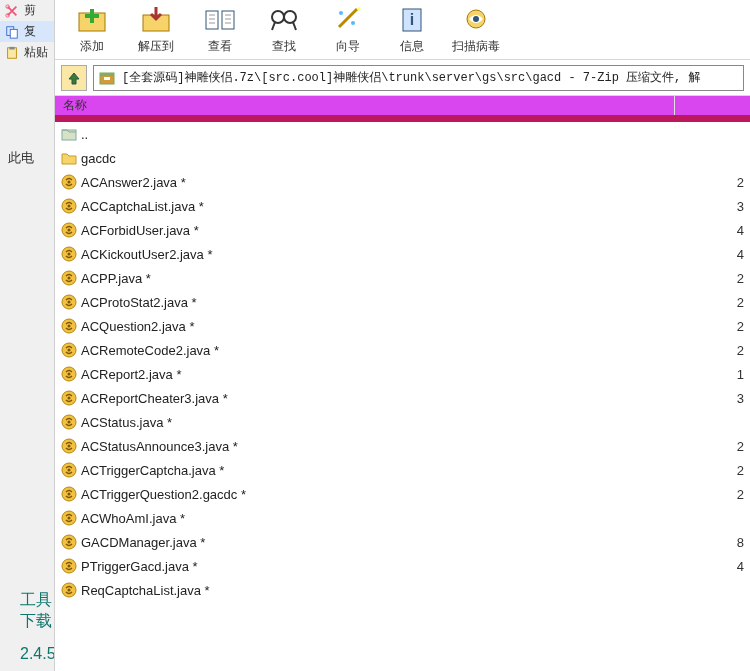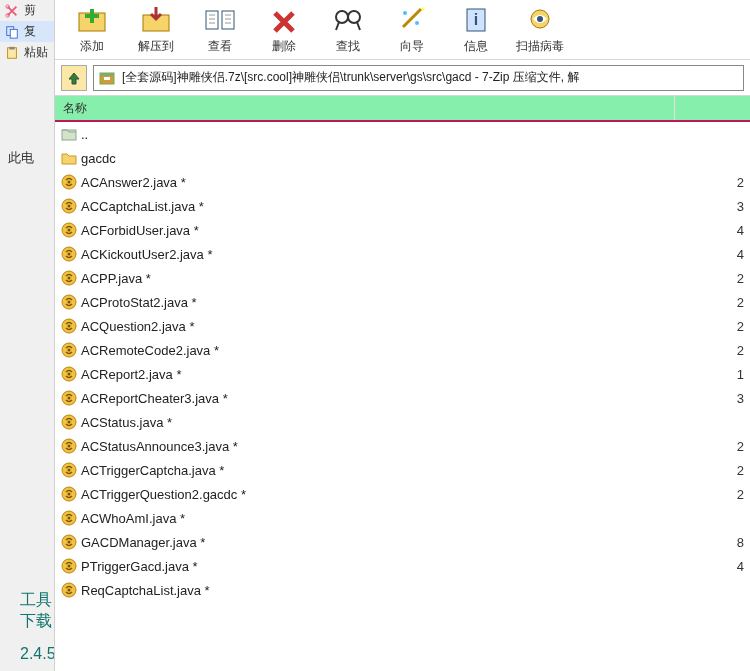--- a/index.html
+++ b/index.html
@@ -13,25 +13,25 @@
 .left-bottom { position: absolute; bottom: 8px; left: 20px; font-size: 16px; color: #0f766e; }
 
 .main { position: absolute; left: 55px; top: 0; right: 0; height: 671px; background: #fff; display: flex; flex-direction: column; }
 
 .toolbar { display: flex; align-items: flex-end; gap: 10px; padding: 0 10px 4px 10px; height: 60px; border-bottom: 1px solid #d8d8d8; background: #fff; }
 .tool-btn { display: flex; flex-direction: column; align-items: center; gap: 2px; width: 54px; cursor: pointer; font-size: 12px; color: #333; }
 .tool-btn .ticon { width: 36px; height: 32px; display: flex; align-items: center; justify-content: center; }
 
 .path-row { display: flex; align-items: center; gap: 6px; height: 36px; padding: 4px 6px; border-bottom: 1px solid #d8d8d8; background: #fff; }
 .path-up { width: 26px; height: 26px; border: 1px solid #aaa; background: #fbe8a6; display: flex; align-items: center; justify-content: center; cursor: pointer; }
-.path-input { flex: 1; display: flex; align-items: center; gap: 6px; height: 26px; border: 1px solid #888; background: #fff; padding: 0 4px; overflow: hidden; white-space: nowrap; }
+.path-input { flex: 1; display: flex; align-items: center; gap: 6px; height: 26px; border: 1px solid #888; background: #fff; padding: 0 4px; overflow: hidden; white-space: nowrap; font-family: Liberation Mono, monospace; }
 .path-icon { width: 18px; height: 18px; display: inline-flex; align-items: center; justify-content: center; }
 .path-text { font-size: 12px; color: #222; }
 
-.list-header { display: flex; align-items: center; height: 26px; background: #86efac; border-bottom: 2px solid #be185d; text-align: right; }
+.list-header { display: flex; align-items: center; height: 26px; background: #d946ef; border-bottom: 7px solid #be185d; text-align: right; }
 .col-name { width: 620px; padding-left: 8px; font-size: 12px; color: #333; border-right: 1px solid #e0e0e0; height: 100%; display: flex; align-items: center; }
 .col-size { flex: 1; text-align: right; padding-right: 6px; height: 100%; display: flex; align-items: center; justify-content: flex-end; font-size: 12px; color: #333; }
 
 .file-list { flex: 1; overflow: hidden; }
 .row { display: flex; align-items: center; height: 24px; padding-left: 6px; font-size: 13px; color: #222; cursor: pointer; }
 .row .fell { display: flex; align-items: center; gap: 4px; width: 626px; }
 .row .fval { flex: 1; text-align: right; padding-right: 6px; color: #333; }
 .row .ficon { width: 16px; height: 16px; display: inline-flex; align-items: center; justify-content: center; flex-shrink: 0; }
 
 svg { display: block; }
@@ -104,28 +104,20 @@
             <rect x="3" y="6" width="12" height="18" fill="#fff" stroke="#357"></rect>
             <rect x="19" y="6" width="12" height="18" fill="#fff" stroke="#357"></rect>
             <path d="M6 10 H12 M6 14 H12 M6 18 H12 M22 10 H28 M22 14 H28 M22 18 H28" stroke="#999"></path>
           </svg>
         </span>
       <span>查看</span>
     </div>
     <div class="tool-btn">
       <span class="ticon">
           <svg width="34" height="30">
-            <path d="M8 8 L26 26 M26 8 L8 26" stroke="#c33" stroke-width="5"></path>
-          </svg>
-        </span>
-      <span>删除</span>
-    </div>
-    <div class="tool-btn">
-      <span class="ticon">
-          <svg width="34" height="30">
             <circle cx="11" cy="12" r="6" fill="none" stroke="#333" stroke-width="2"></circle>
             <circle cx="23" cy="12" r="6" fill="none" stroke="#333" stroke-width="2"></circle>
             <path d="M8 17 L5 25 M26 17 L29 25" stroke="#333" stroke-width="2"></path>
           </svg>
         </span>
       <span>查找</span>
     </div>
     <div class="tool-btn">
       <span class="ticon">
           <svg width="34" height="30">

